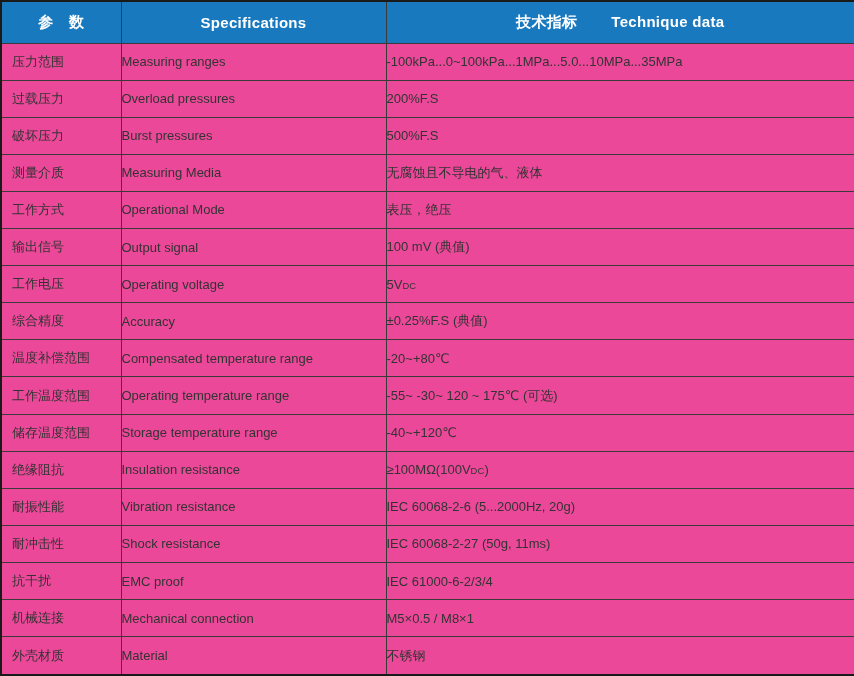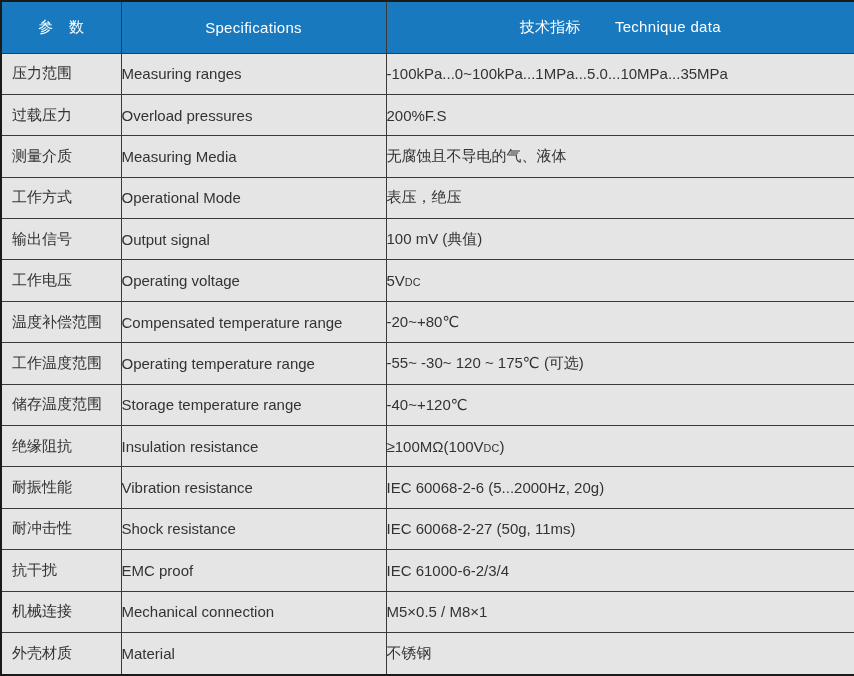--- a/index.html
+++ b/index.html
@@ -19,34 +19,34 @@
   .spec-table col.c1 { width: 120px; }
   .spec-table col.c2 { width: 265px; }
   .spec-table col.c3 { width: 469px; }
   .spec-table th, .spec-table td {
     border: 1px solid #3a3a3a;
     box-sizing: border-box;
     overflow: hidden;
     white-space: nowrap;
   }
   .spec-table thead th {
-    height: 52px;
+    height: 42px;
     background: #1879be;
     color: #ffffff;
-    font-weight: normal;
+    font-weight: bold;
     font-size: 15px;
     text-align: center;
     vertical-align: middle;
     letter-spacing: 0.3px;
   }
   .spec-table tbody td {
     color: #333333;
-    font-size: 15px;
+    font-size: 13px;
     vertical-align: middle;
-    background: #e5e5e5;
+    background: #ec4899;
   }
   td.col-param { padding-left: 10px; font-size: 14px; }
   td.col-spec  { padding-left: 0; }
   td.col-value { padding-left: 0; }
   .hdr-gap { display: inline-block; width: 34px; }
   .small-caps { font-size: 0.72em; letter-spacing: 0.2px; margin-top: 24px; }
 </style>
 </head>
 <body>
 
@@ -74,38 +74,48 @@
         <td class="col-param">压力范围</td>
         <td class="col-spec">Measuring ranges</td>
         <td class="col-value"><span>-100kPa...0~100kPa...1MPa...5.0...10MPa...35MPa</span></td>
       </tr>
       <tr>
         <td class="col-param">过载压力</td>
         <td class="col-spec">Overload pressures</td>
         <td class="col-value"><span>200%F.S</span></td>
       </tr>
       <tr>
+        <td class="col-param">破坏压力</td>
+        <td class="col-spec">Burst pressures</td>
+        <td class="col-value"><span>500%F.S</span></td>
+      </tr>
+      <tr>
         <td class="col-param">测量介质</td>
         <td class="col-spec">Measuring Media</td>
         <td class="col-value"><span>无腐蚀且不导电的气、液体</span></td>
       </tr>
       <tr>
         <td class="col-param">工作方式</td>
         <td class="col-spec">Operational Mode</td>
         <td class="col-value"><span>表压，绝压</span></td>
       </tr>
       <tr>
         <td class="col-param">输出信号</td>
         <td class="col-spec">Output signal</td>
         <td class="col-value"><span>100 mV (典值)</span></td>
       </tr>
       <tr>
         <td class="col-param">工作电压</td>
         <td class="col-spec">Operating voltage</td>
         <td class="col-value"><span>5V</span><span class="small-caps">DC</span></td>
+      </tr>
+      <tr>
+        <td class="col-param">综合精度</td>
+        <td class="col-spec">Accuracy</td>
+        <td class="col-value"><span>±0.25%F.S (典值)</span></td>
       </tr>
       <tr>
         <td class="col-param">温度补偿范围</td>
         <td class="col-spec">Compensated temperature range</td>
         <td class="col-value"><span>-20~+80℃</span></td>
       </tr>
       <tr>
         <td class="col-param">工作温度范围</td>
         <td class="col-spec">Operating temperature range</td>
         <td class="col-value"><span>-55~ -30~ 120 ~ 175℃ (可选)</span></td>

